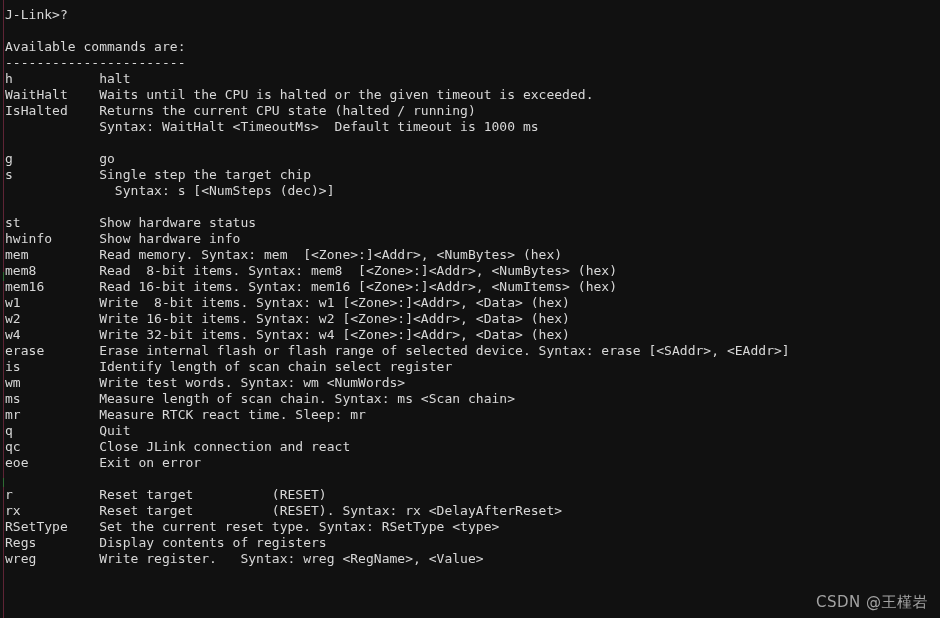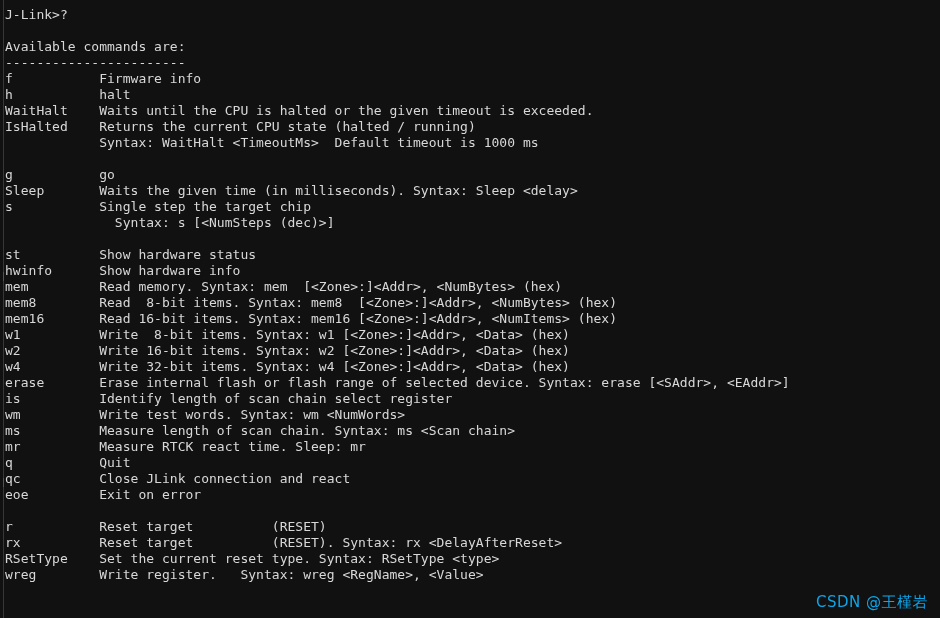--- a/index.html
+++ b/index.html
@@ -92,21 +92,21 @@
     color: transparent;
   }
 
   #watermark {
     position: absolute;
     right: 12px;
     bottom: 6px;
     font-family: "DejaVu Sans", "Liberation Sans", sans-serif;
     font-size: 15px;
     line-height: 20px;
-    color: #0ea5e9;
+    color: #a3a3a3;
     letter-spacing: 0.5px;
     z-index: 9;
     white-space: pre;
   }
 </style>
 </head>
 <body>
 
 <div id="terminal" style="background: rgb(17, 17, 17); color: rgb(216, 216, 216);">
 
@@ -115,28 +115,26 @@
   <div id="left-rule" style="background: rgb(94, 36, 53);"></div>
   <div id="left-rule-tick"></div>
   <div id="left-rule-tick2"></div>
 
   <div id="screen">
     <span class="line">J-Link&gt;?</span>
     <span class="line blank">&nbsp;</span>
     <span class="line">Available commands are:</span>
     <span class="line">-----------------------</span>
 
-  <span class="line">f           Firmware info</span>
       <span class="line">h           halt</span>
       <span class="line">WaitHalt    Waits until the CPU is halted or the given timeout is exceeded.</span>
       <span class="line">IsHalted    Returns the current CPU state (halted / running)</span>
       <span class="line">            Syntax: WaitHalt &lt;TimeoutMs&gt;  Default timeout is 1000 ms</span>
       <span class="line blank">&nbsp;</span>
       <span class="line">g           go</span>
-      <span class="line">Sleep       Waits the given time (in milliseconds). Syntax: Sleep &lt;delay&gt;</span>
       <span class="line">s           Single step the target chip</span>
       <span class="line">              Syntax: s [&lt;NumSteps (dec)&gt;]</span>
       <span class="line blank">&nbsp;</span>
       <span class="line">st          Show hardware status</span>
       <span class="line">hwinfo      Show hardware info</span>
       <span class="line">mem         Read memory. Syntax: mem  [&lt;Zone&gt;:]&lt;Addr&gt;, &lt;NumBytes&gt; (hex)</span>
       <span class="line">mem8        Read  8-bit items. Syntax: mem8  [&lt;Zone&gt;:]&lt;Addr&gt;, &lt;NumBytes&gt; (hex)</span>
       <span class="line">mem16       Read 16-bit items. Syntax: mem16 [&lt;Zone&gt;:]&lt;Addr&gt;, &lt;NumItems&gt; (hex)</span>
       <span class="line">w1          Write  8-bit items. Syntax: w1 [&lt;Zone&gt;:]&lt;Addr&gt;, &lt;Data&gt; (hex)</span>
       <span class="line">w2          Write 16-bit items. Syntax: w2 [&lt;Zone&gt;:]&lt;Addr&gt;, &lt;Data&gt; (hex)</span>
@@ -146,18 +144,19 @@
       <span class="line">wm          Write test words. Syntax: wm &lt;NumWords&gt;</span>
       <span class="line">ms          Measure length of scan chain. Syntax: ms &lt;Scan chain&gt;</span>
       <span class="line">mr          Measure RTCK react time. Sleep: mr</span>
       <span class="line">q           Quit</span>
       <span class="line">qc          Close JLink connection and react</span>
       <span class="line">eoe         Exit on error</span>
       <span class="line blank">&nbsp;</span>
       <span class="line">r           Reset target          (RESET)</span>
       <span class="line">rx          Reset target          (RESET). Syntax: rx &lt;DelayAfterReset&gt;</span>
       <span class="line">RSetType    Set the current reset type. Syntax: RSetType &lt;type&gt;</span>
+      <span class="line">Regs        Display contents of registers</span>
       <span class="line">wreg        Write register.   Syntax: wreg &lt;RegName&gt;, &lt;Value&gt;</span>
     </div>
 
   <div id="watermark">CSDN @王槿岩</div>
 
 </div>
 
 </body></html>

